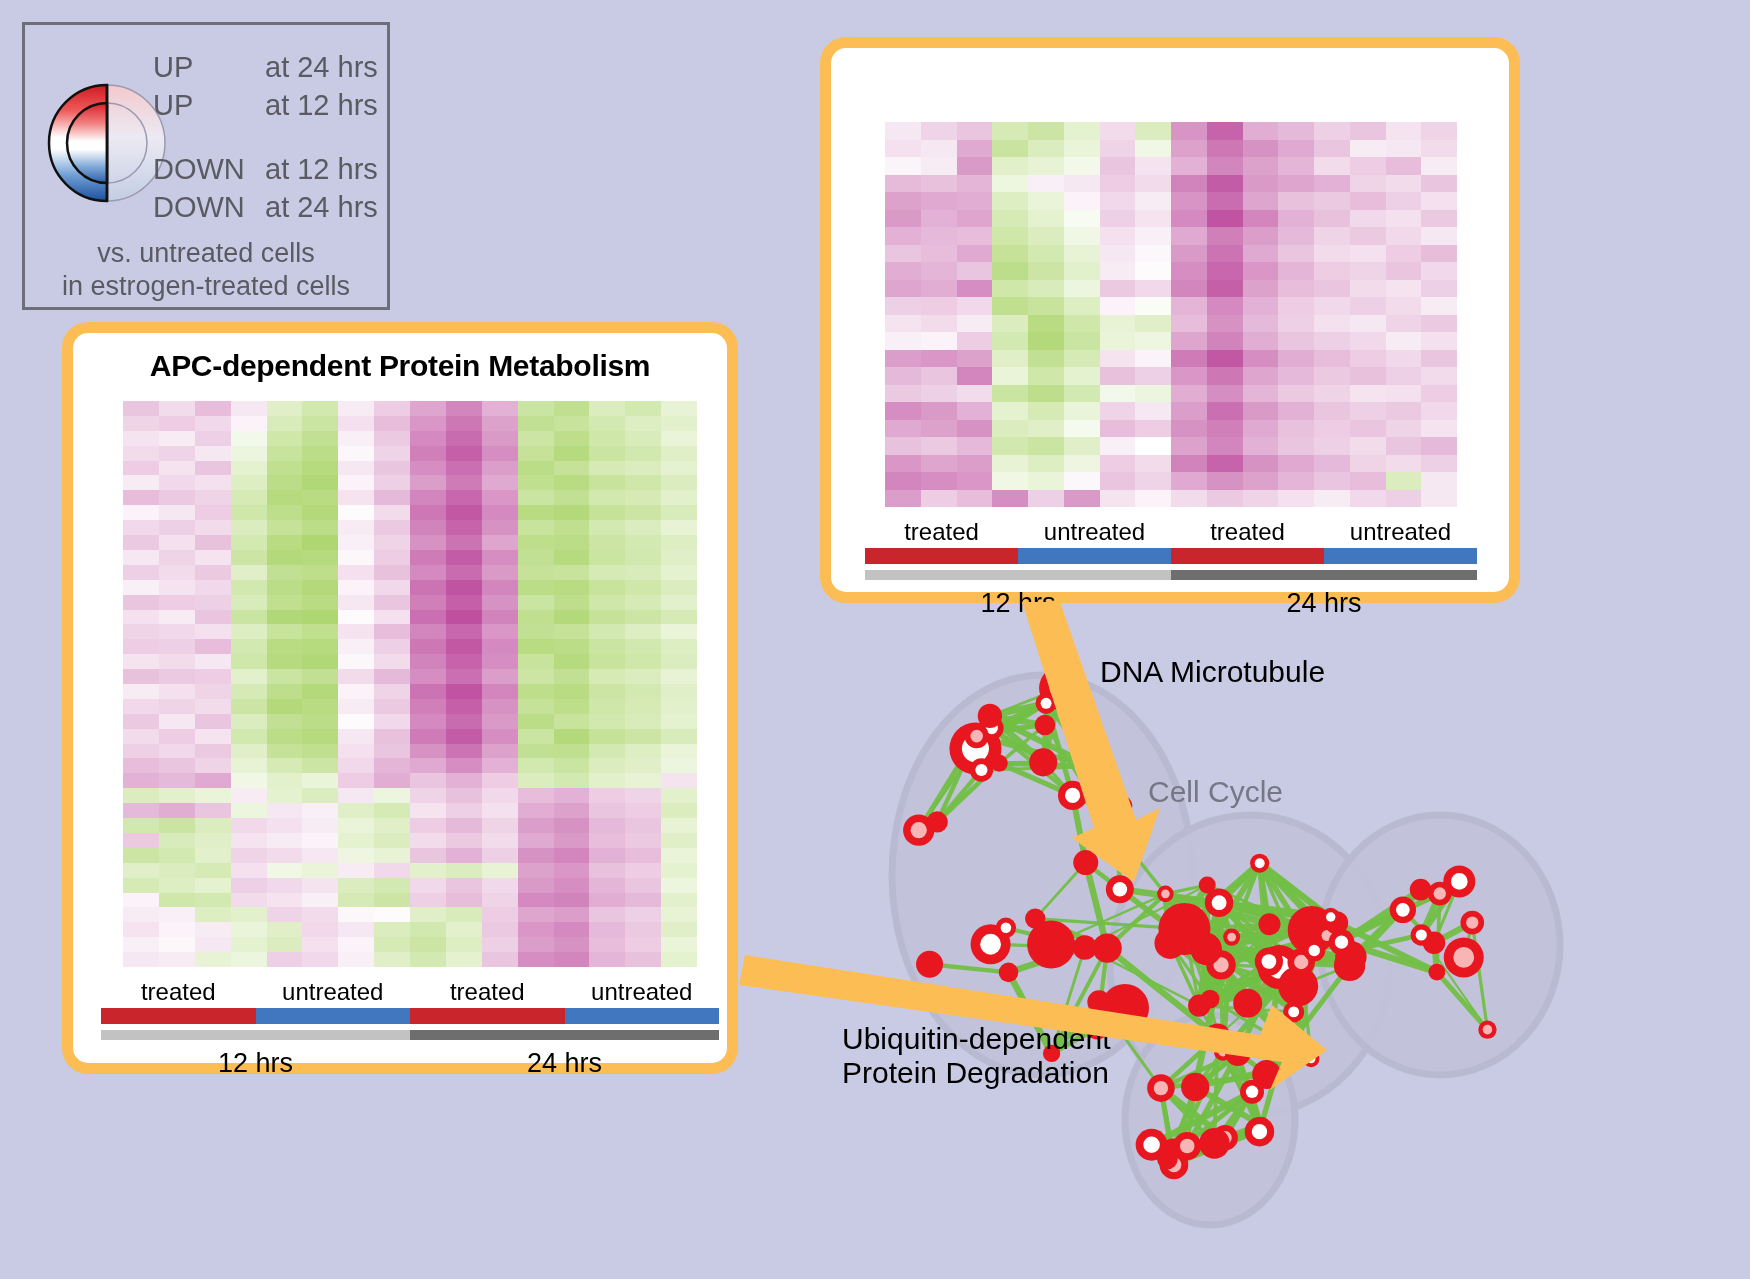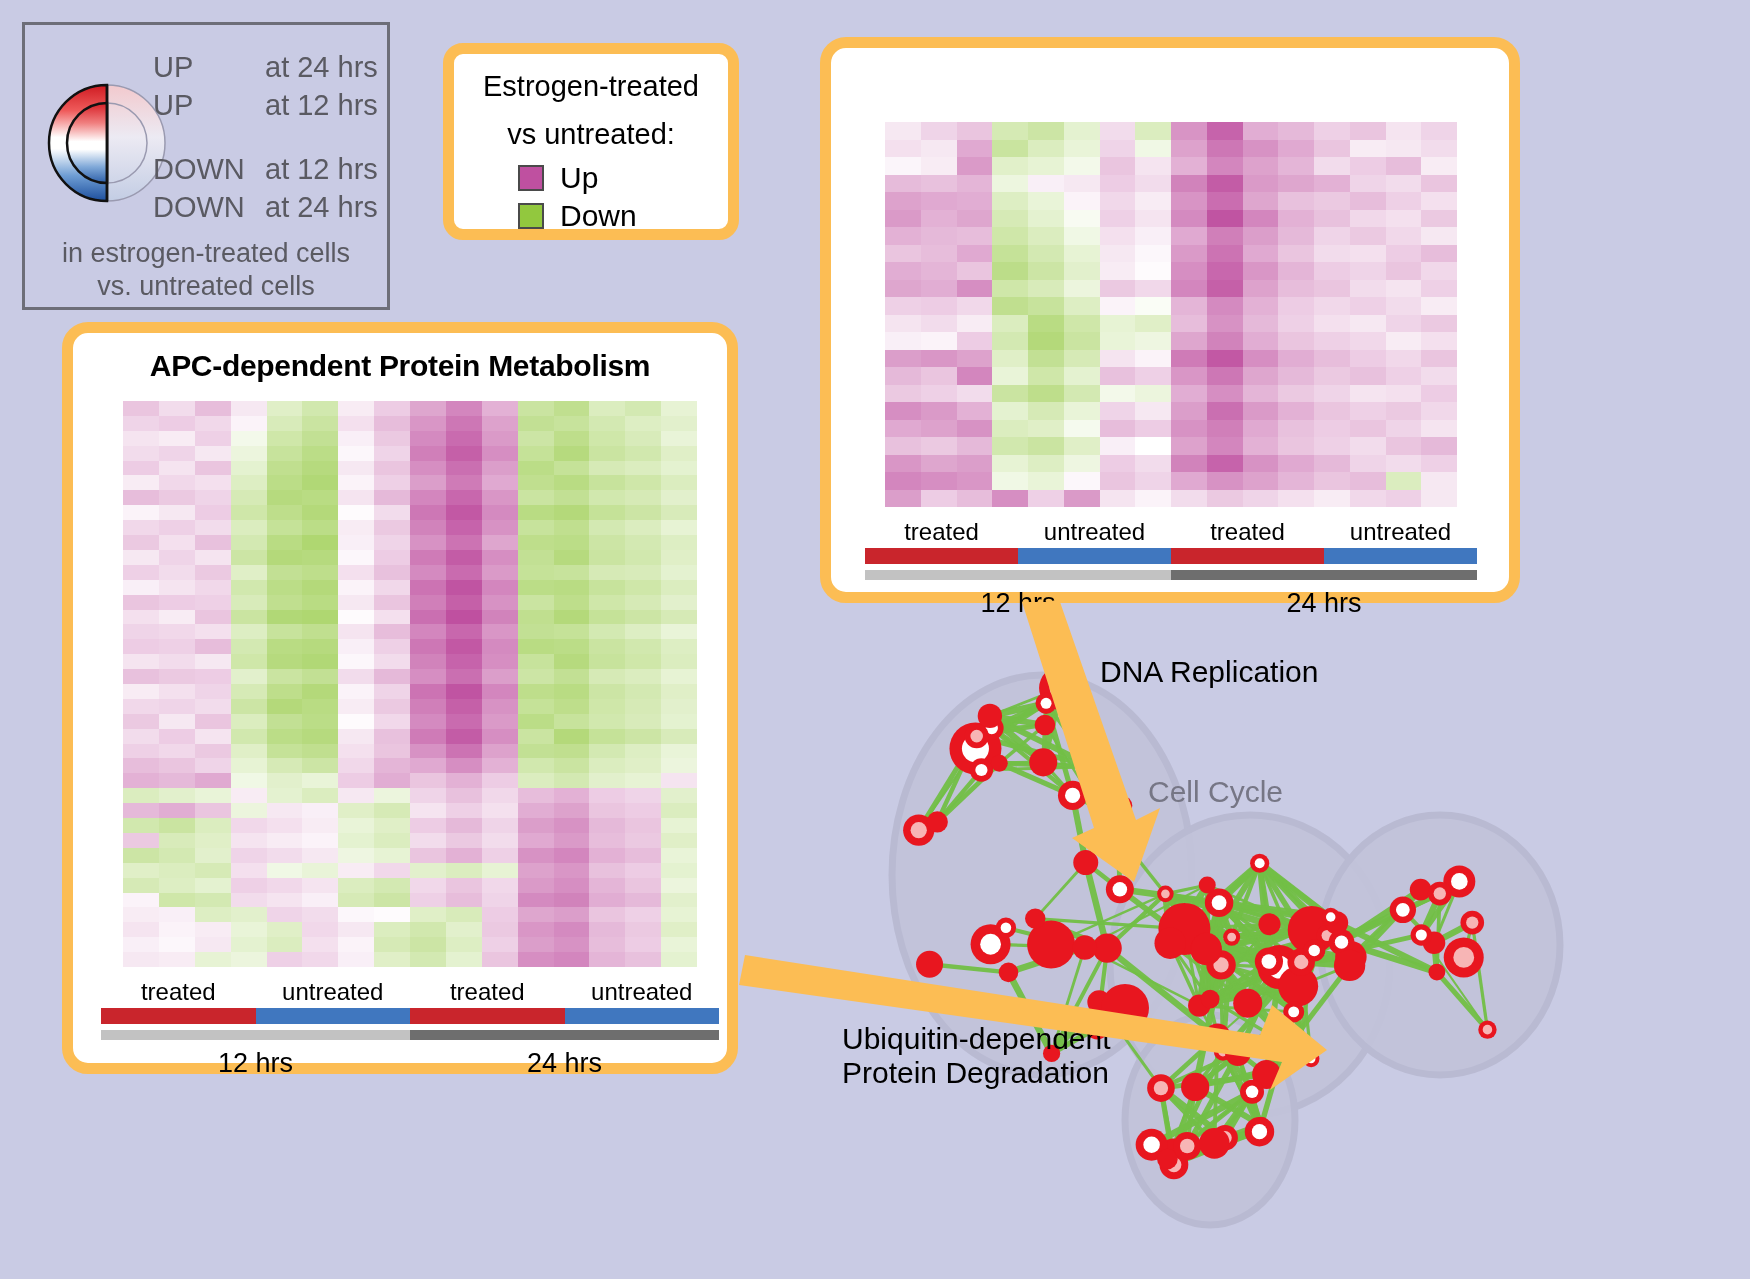--- a/index.html
+++ b/index.html
@@ -132,39 +132,25 @@
       <div class="legend-row">
         <span class="dir">DOWN</span>
         <span class="tm">at 12 hrs</span>
       </div>
       <div class="legend-row">
         <span class="dir">DOWN</span>
         <span class="tm">at 24 hrs</span>
       </div>
     </div>
     <div class="legend-caption">
+      <div>vs. untreated cells</div>
       <div>in estrogen-treated cells</div>
-      <div>vs. untreated cells</div>
     </div>
   </div>
 
-  <div class="card" id="key-card">
-    <div class="kt">Estrogen-treated</div>
-    <div class="kt">vs untreated:</div>
-    <div class="key-items">
-      <div class="key-item">
-        <span class="swatch" id="sw-up" style="background: rgb(191, 80, 160);"></span>
-        <span class="key-label">Up</span>
-      </div>
-      <div class="key-item">
-        <span class="swatch" id="sw-down" style="background: rgb(146, 200, 62);"></span>
-        <span class="key-label">Down</span>
-      </div>
-    </div>
-  </div>
 
   <div class="card" id="rep-card">
     <div id="rep-hm">
       <div class="hm-grid" style="grid-template-columns: repeat(16, 1fr); grid-template-rows: repeat(22, 1fr);">
           <i style="background: rgb(246, 232, 242);"></i>
           <i style="background: rgb(239, 212, 232);"></i>
           <i style="background: rgb(234, 197, 223);"></i>
           <i style="background: rgb(213, 234, 180);"></i>
           <i style="background: rgb(204, 229, 165);"></i>
           <i style="background: rgb(228, 242, 208);"></i>
@@ -1622,21 +1608,21 @@
         <circle cx="380.9444683456388" cy="488.1005566660128" r="13.810981033369899" fill="#e8161f"></circle>
         <circle cx="380.9444683456388" cy="488.1005566660128" r="7.181710137352348" fill="#f7b5b5"></circle>
         <circle cx="481.6227567906048" cy="525.369151306175" r="8.418472837656736" fill="#e8161f"></circle>
         <circle cx="437.54637647981224" cy="436.45063701625344" r="12.86125360801816" fill="#e8161f"></circle>
         <circle cx="479.4712229845004" cy="531.6615272891745" r="14.721636559814215" fill="#e8161f"></circle>
         <circle cx="479.4712229845004" cy="531.6615272891745" r="7.655251011103392" fill="#ffffff"></circle>
         <circle cx="434.3671736056304" cy="543.342525073554" r="15.31097106821835" fill="#e8161f"></circle>
         <circle cx="345" cy="408" r="24" fill="#e8161f"></circle>
       </svg>
     <div class="net-label dark" style="left:320px;top:55px;">
-      <div>DNA Replication</div>
+      <div>DNA Microtubule</div>
     </div>
     <div class="net-label grey" style="left:368px;top:175px;">
       <div>Cell Cycle</div>
     </div>
     <div class="net-label dark" style="left:62px;top:422px;">
       <div>Ubiquitin-dependent</div>
       <div>Protein Degradation</div>
     </div>
   </div>
 

